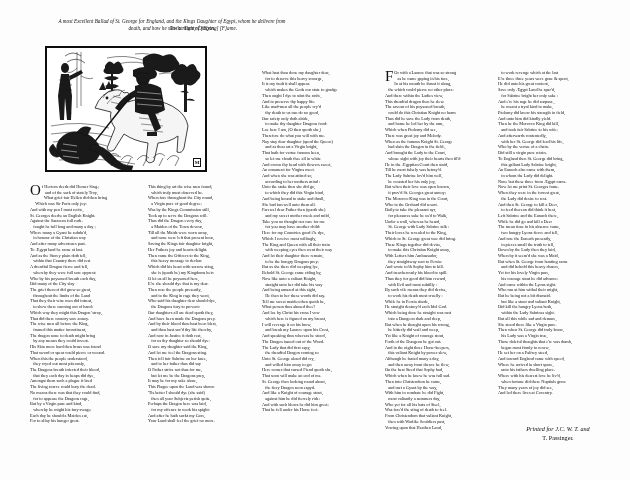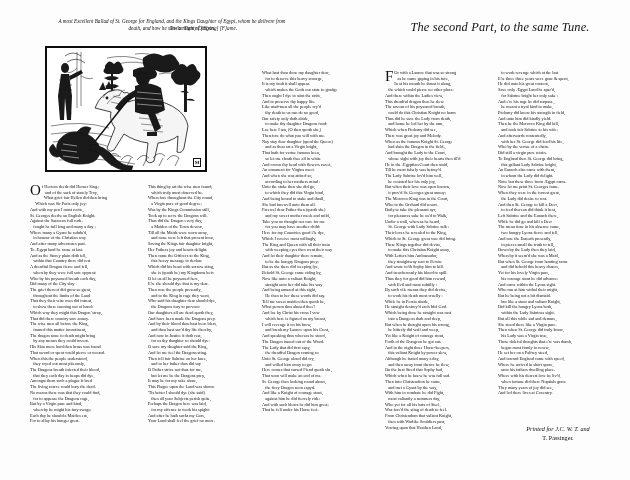--- a/index.html
+++ b/index.html
@@ -125,21 +125,20 @@
 <div id="sheet">
 
   <div class="hdr-left">
     <span class="l1">A most Excellent Ballad of St. George for England, and the Kings Daughter of Egypt, whom he delivere from</span>
     <span class="l2">
       <span>death, and how he slew a mighty Dragon.</span>
       <span class="tune">To the Tune of [Flying] [F]ame.</span>
     </span>
   </div>
 
-  <div class="hdr-right">The second Part, to the same Tune.</div>
 
   <div id="woodcut">
     <svg viewBox="0 0 158 122" preserveAspectRatio="none">
       <rect x="0" y="0" width="158" height="122" fill="#fff"></rect>
       <g stroke="#111" stroke-width="0.5" fill="none">
 
         <path d="M60 10 q18 -4 36 2 M70 16 q20 -5 40 3 M88 6 q14 -2 26 4"></path>
         <path d="M104 20 q16 -4 30 1 M112 26 q14 -3 26 2"></path>
 
         <path d="M4 78 q30 -6 58 2 M4 86 q34 -5 62 3 M6 94 q30 -4 54 4"></path>

